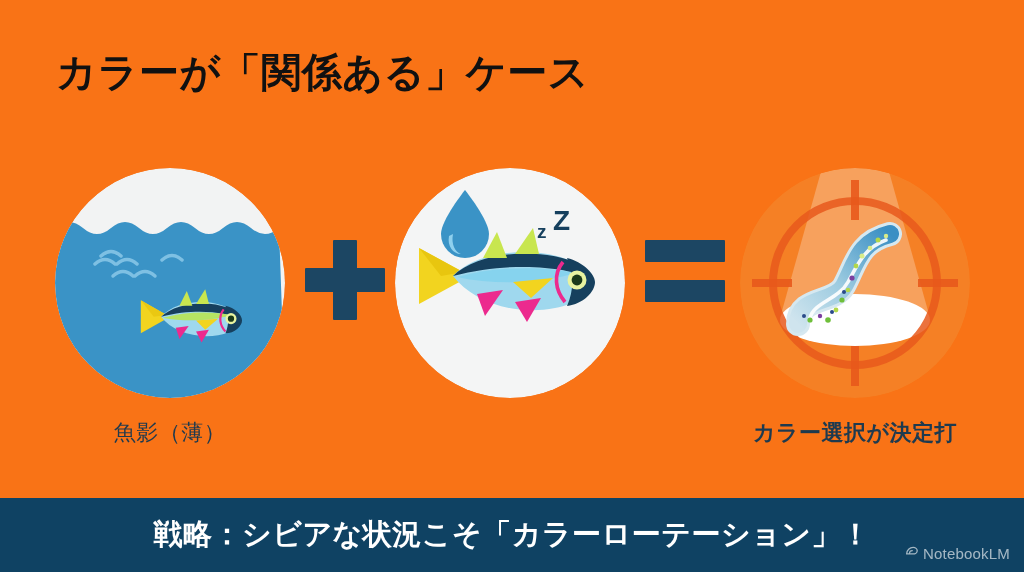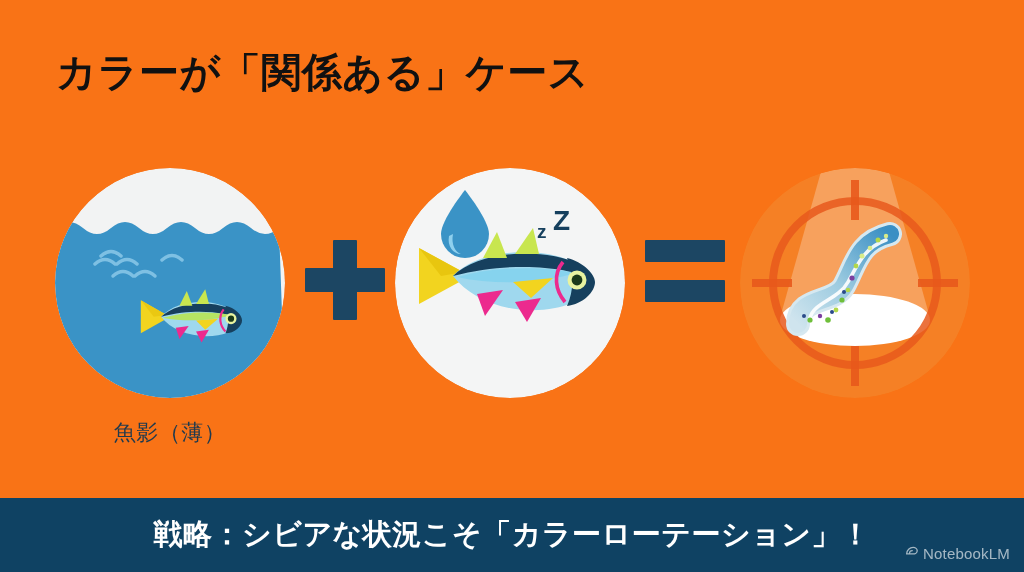--- a/index.html
+++ b/index.html
@@ -236,20 +236,21 @@
                 <circle cx="138" cy="72" r="2.5" fill="#b2d84a"></circle>
                 <circle cx="146" cy="68" r="2.2" fill="#d8ec8a"></circle>
                 <circle cx="64" cy="148" r="2.0" fill="#2a4a8a"></circle>
                 <circle cx="92" cy="144" r="2.0" fill="#2a4a8a"></circle>
                 <circle cx="104" cy="124" r="2.0" fill="#2a4a8a"></circle>
               </g>
             </g>
           </g>
         </svg>
       </div>
+      <div class="caption bold">カラー選択が決定打</div>
     </div>
 
   </div>
 
   <div class="banner">
     <div class="banner-text">戦略：シビアな状況こそ「カラーローテーション」！</div>
     <div class="watermark">
       <span>
         <svg width="13" height="13" viewBox="0 0 16 16" aria-hidden="true">
           <path d="M2 11 C2 6 6 3 10 3 C13 3 15 5 15 7 C15 9 13 11 10 11 Z" fill="none" stroke="#ffffff" stroke-width="1.6" stroke-linejoin="round"></path>

